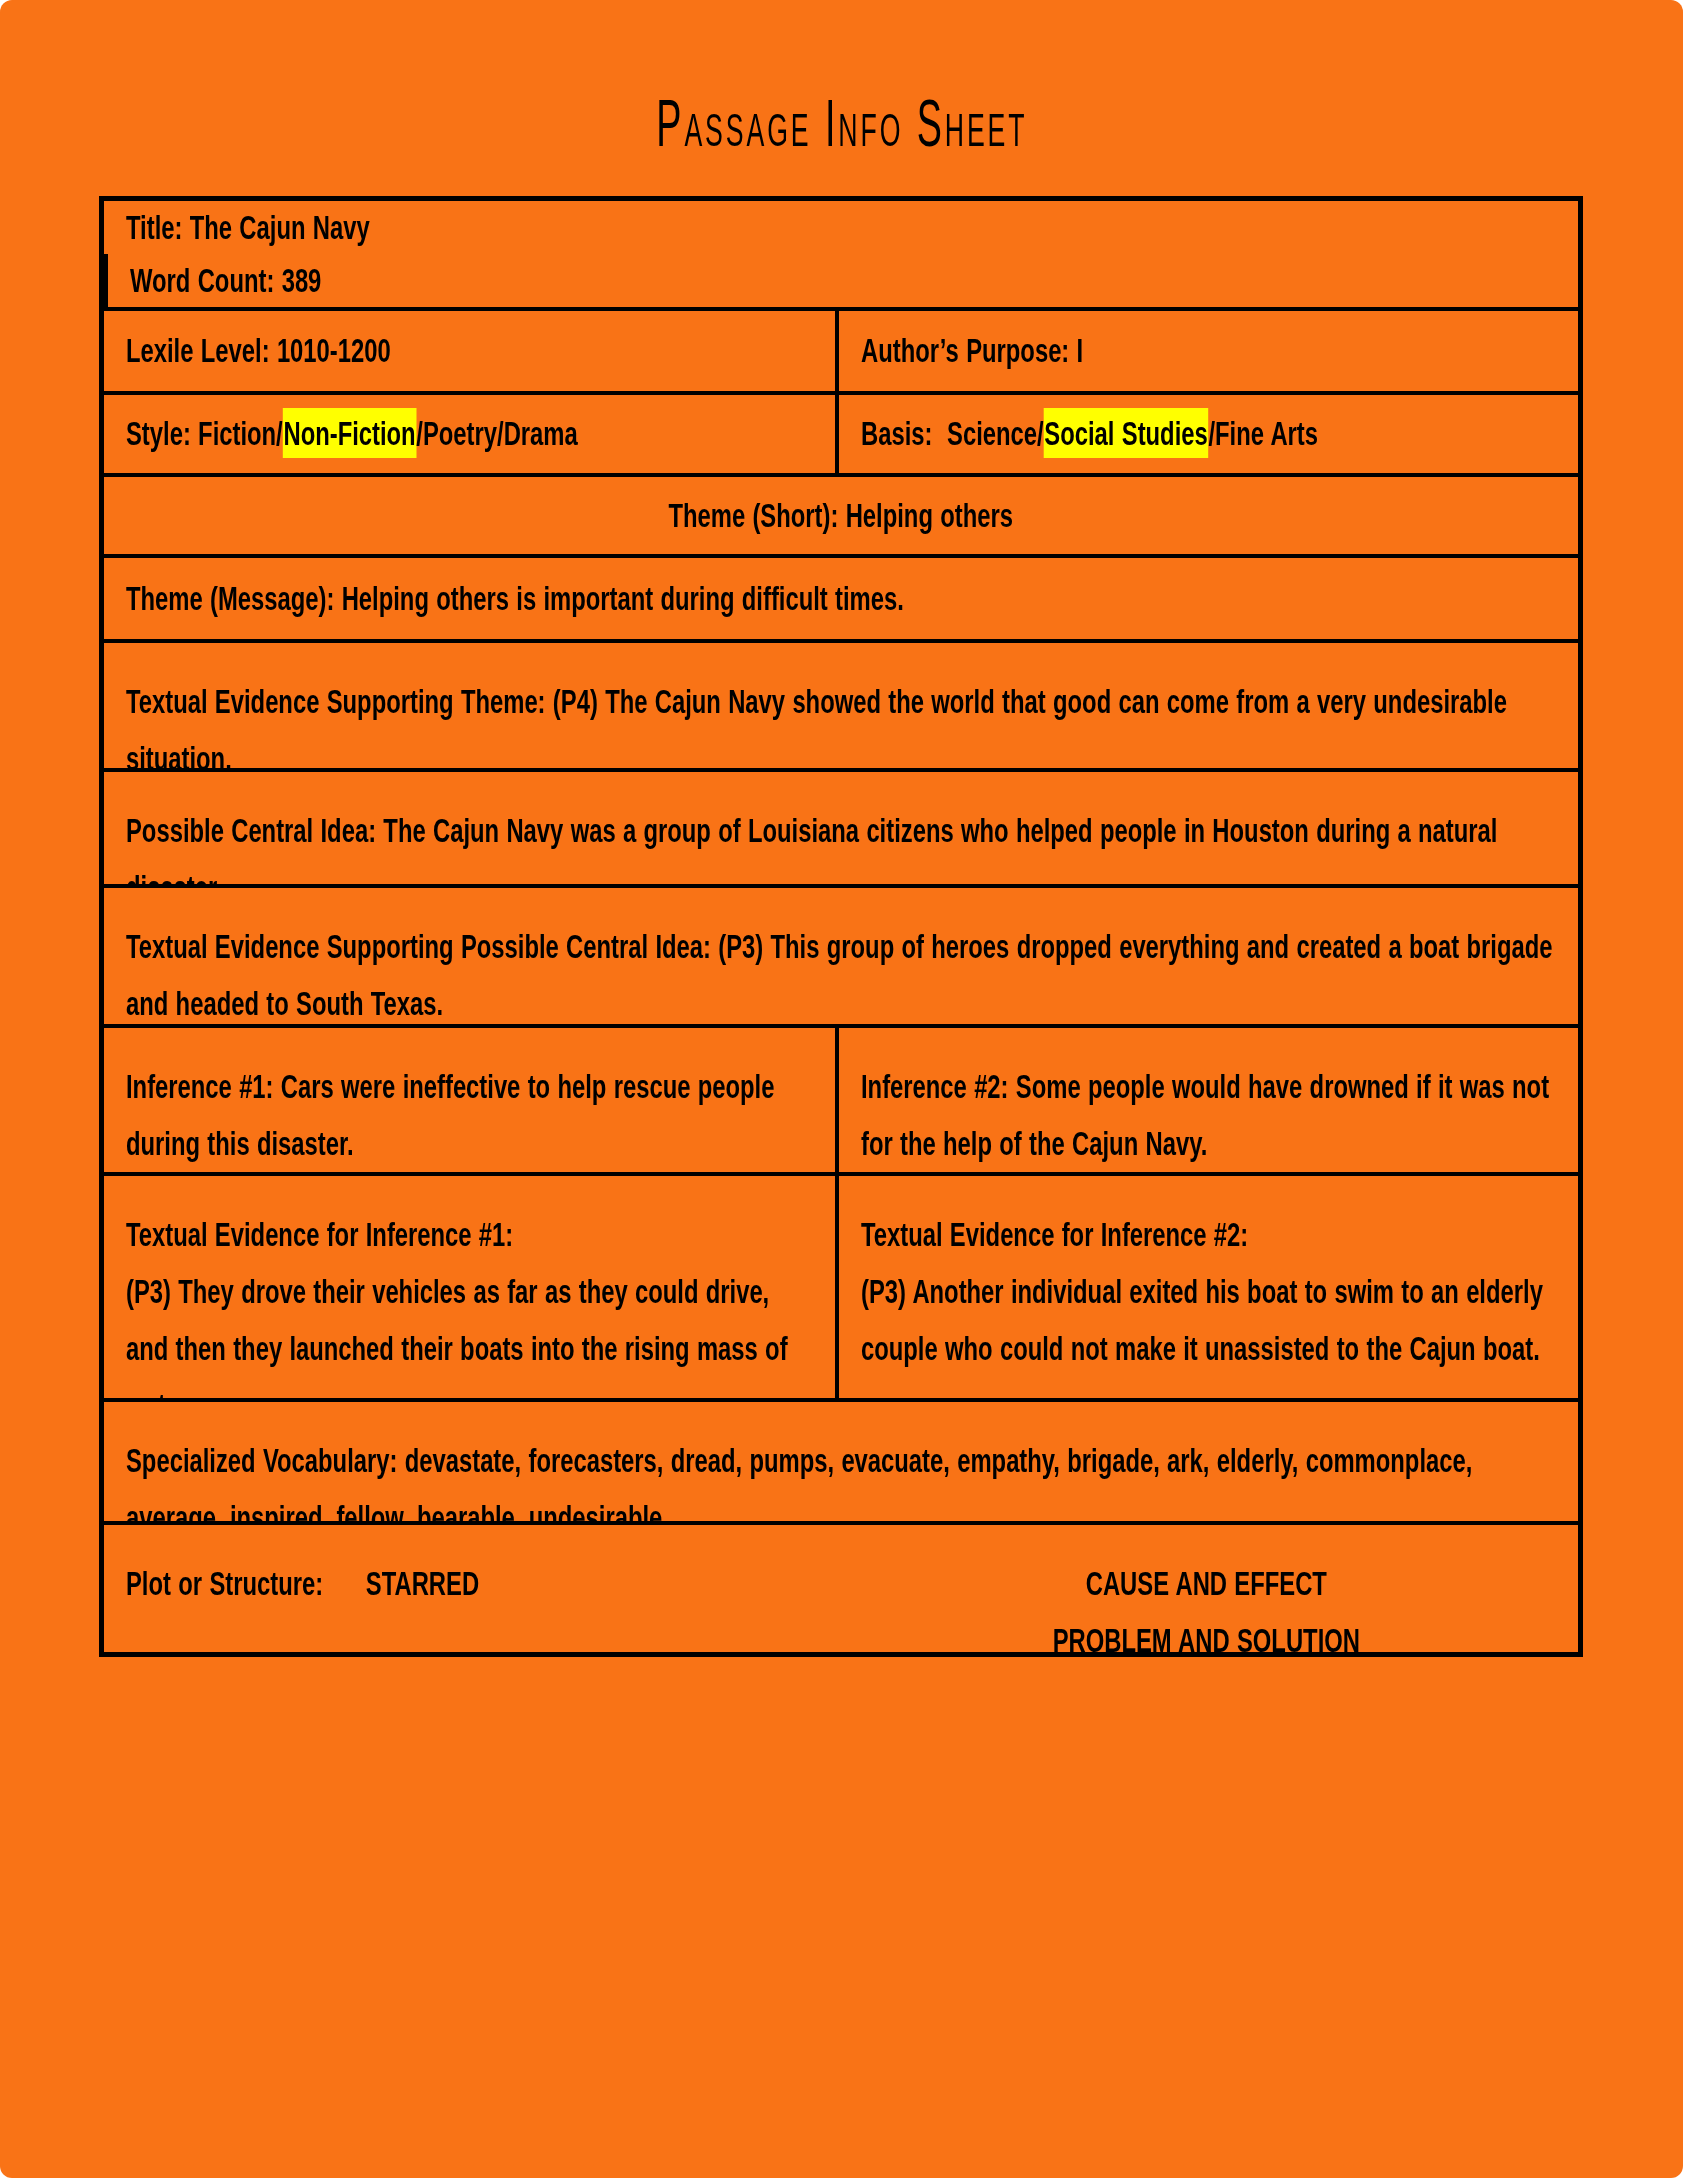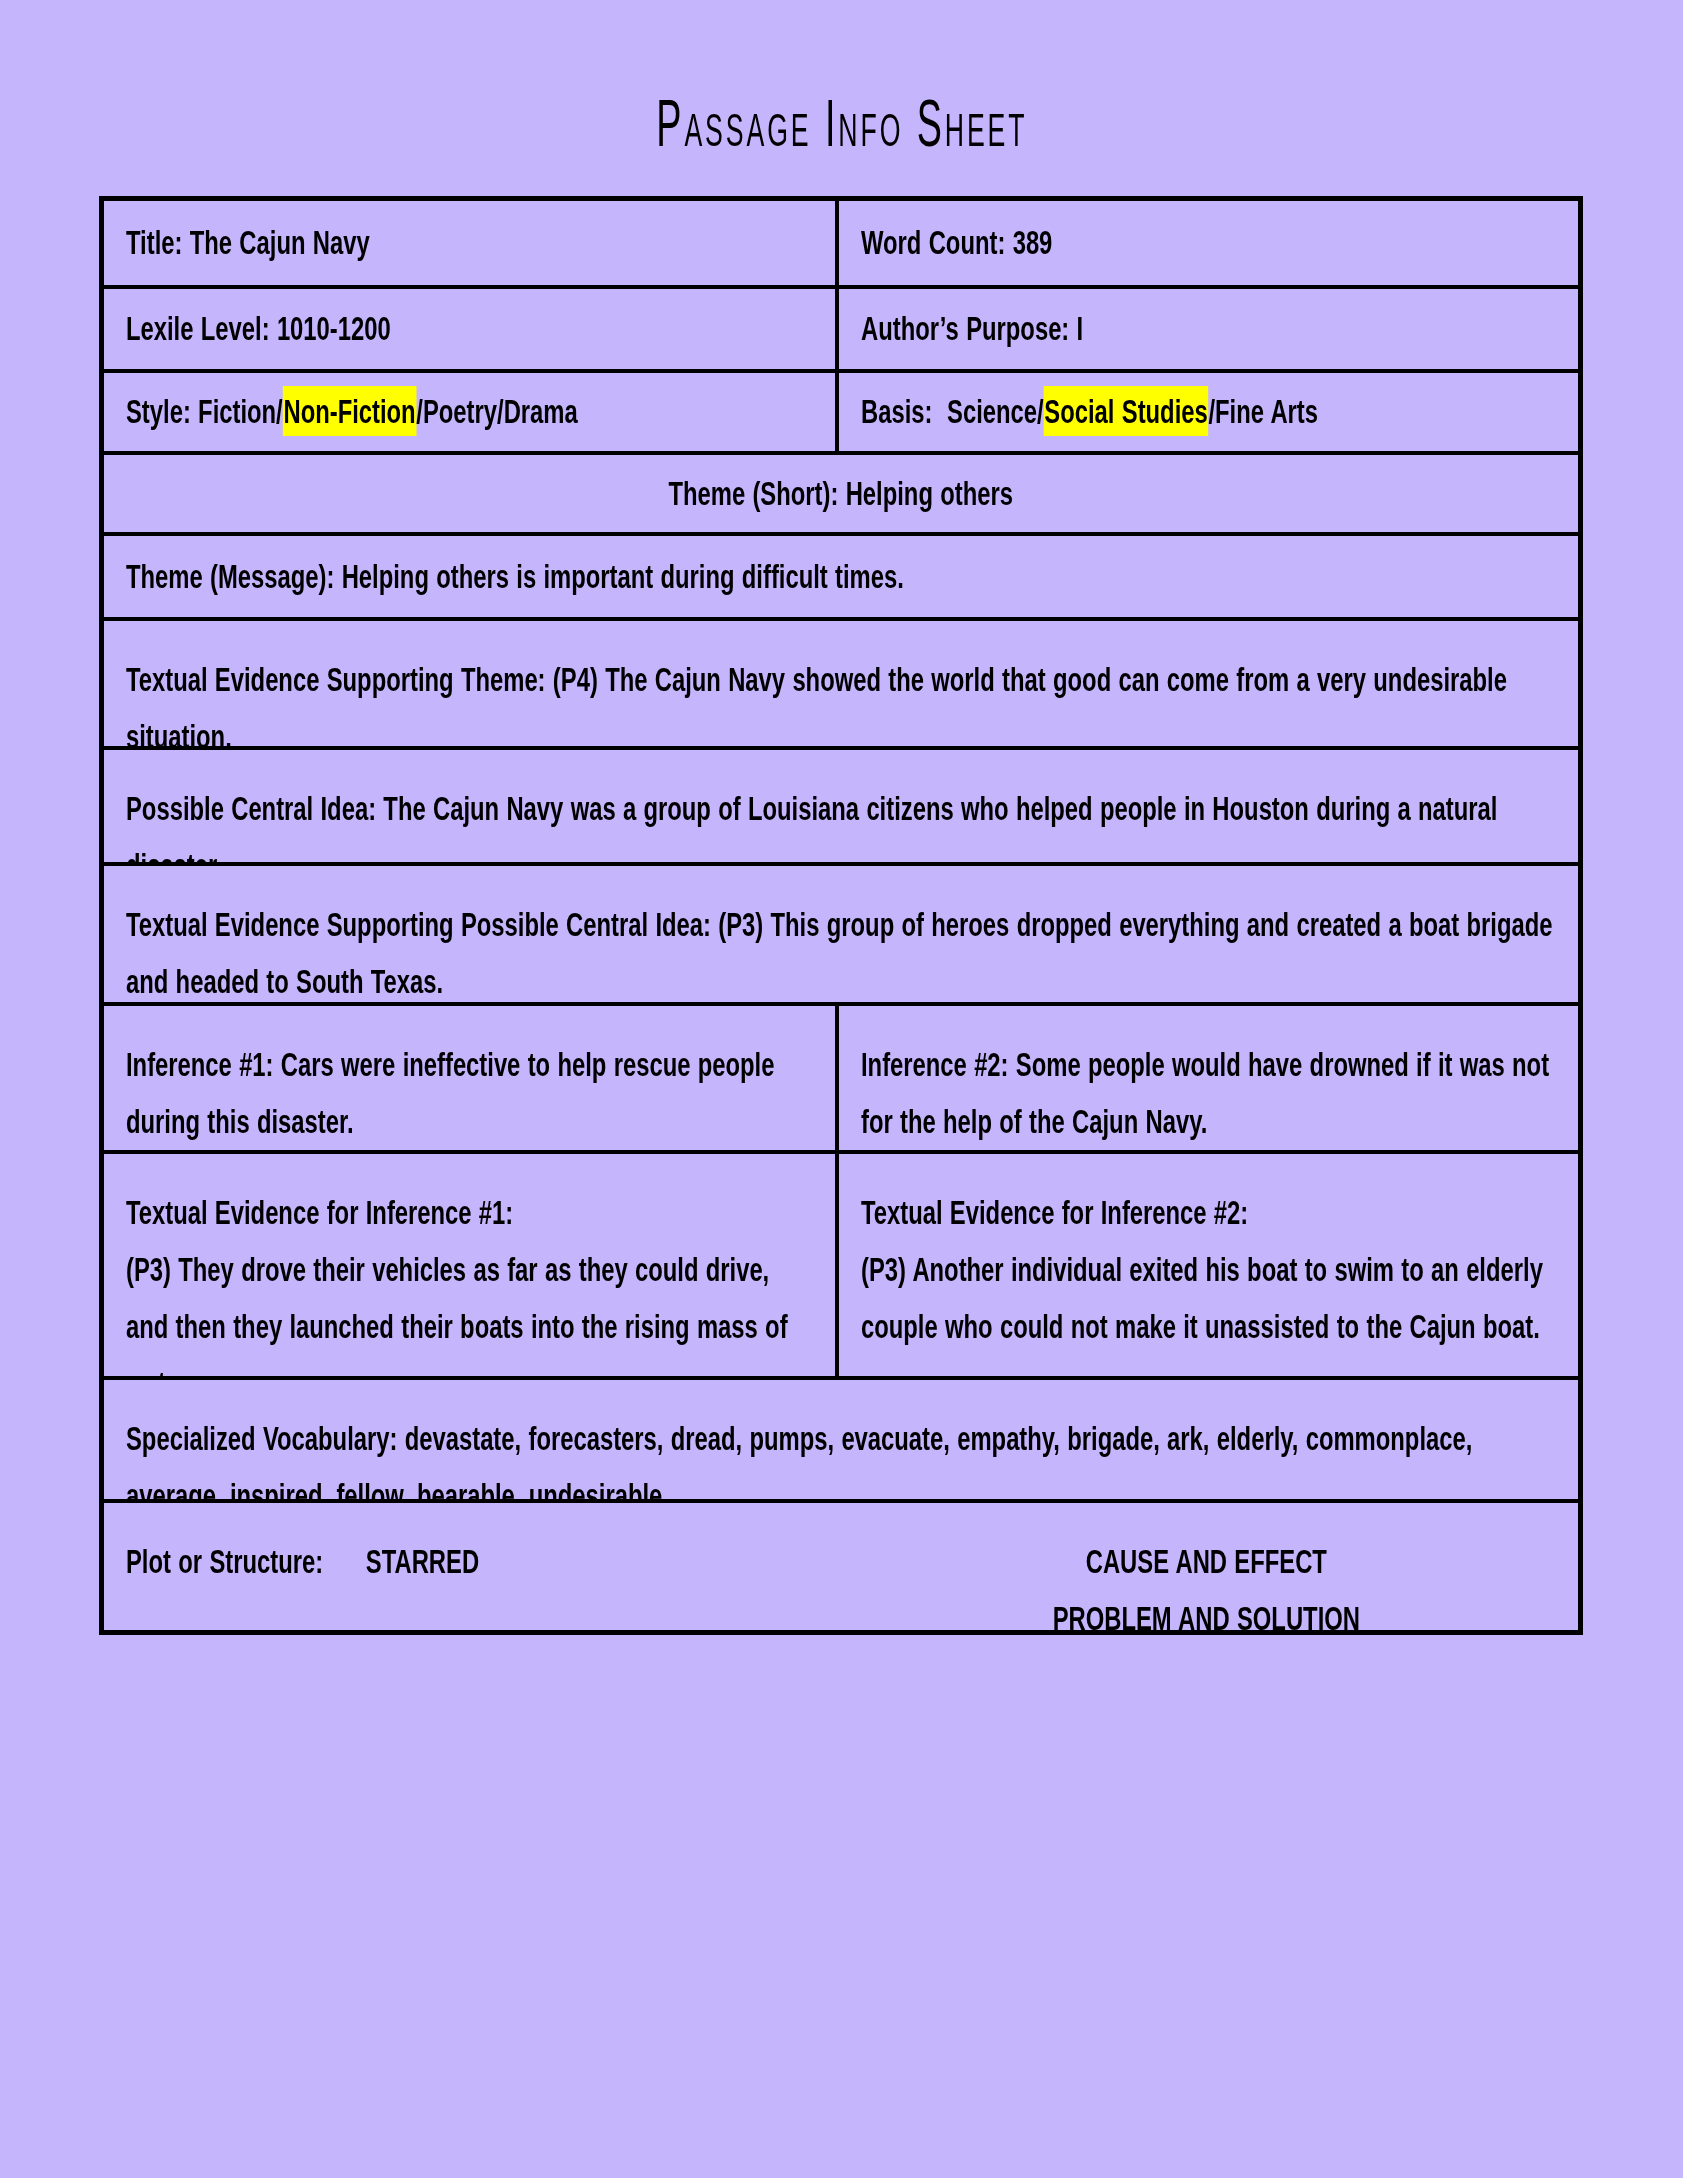--- a/index.html
+++ b/index.html
@@ -8,22 +8,23 @@
     background: #ffffff;
     width: 1683px;
     height: 2178px;
     font-family: "Liberation Sans", sans-serif;
     color: #000000;
   }
   .sheet {
     position: relative;
     width: 1683px;
     height: 2178px;
-    background: #c4b5fd;
+    background: #f97316;
     overflow: hidden;
+    border-radius: 12px;
   }
   
   .page-title {
     margin-top: 85px;
     margin-bottom: 34px;
     height: 77px;
     text-align: center;
     white-space: nowrap;
   }
   .page-title .tt {
@@ -43,21 +44,21 @@
     width: 1484px;
     border: 5px solid #000000;
   }
   .row {
     box-sizing: border-box;
     display: flex;
     border-top: 4px solid #000000;
     overflow: hidden;
   }
   .row:first-child { border-top: none; }
-  .r1  { height: 84px; }
+  .r1  { height: 106px; flex-direction: column; }
   .r2  { height: 84px; }
   .r3  { height: 82px; }
   .r4  { height: 81px; text-align: center; }
   .r5  { height: 85px; }
   .r6  { height: 129px; }
   .r7  { height: 116px; }
   .r8  { height: 140px; }
   .r9  { height: 148px; }
   .r10 { height: 226px; }
   .r11 { height: 123px; }

